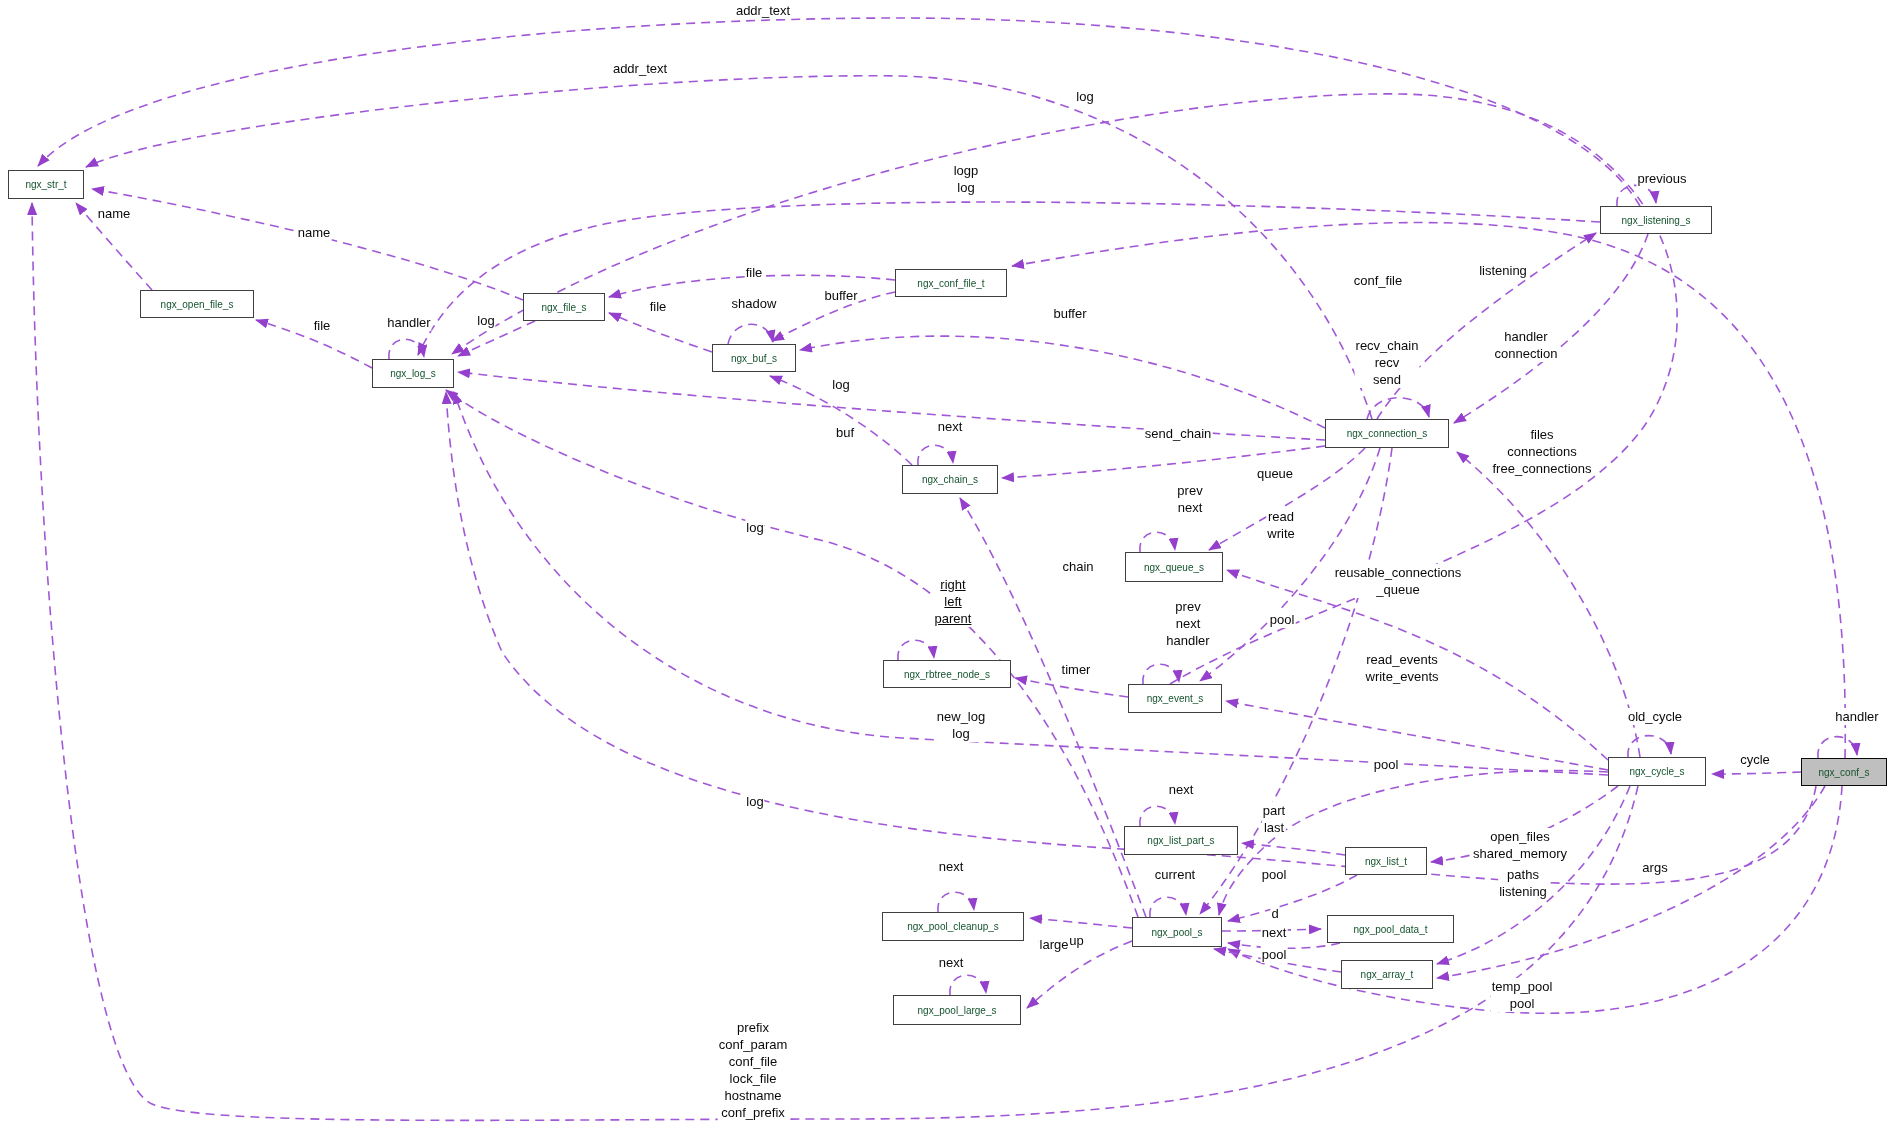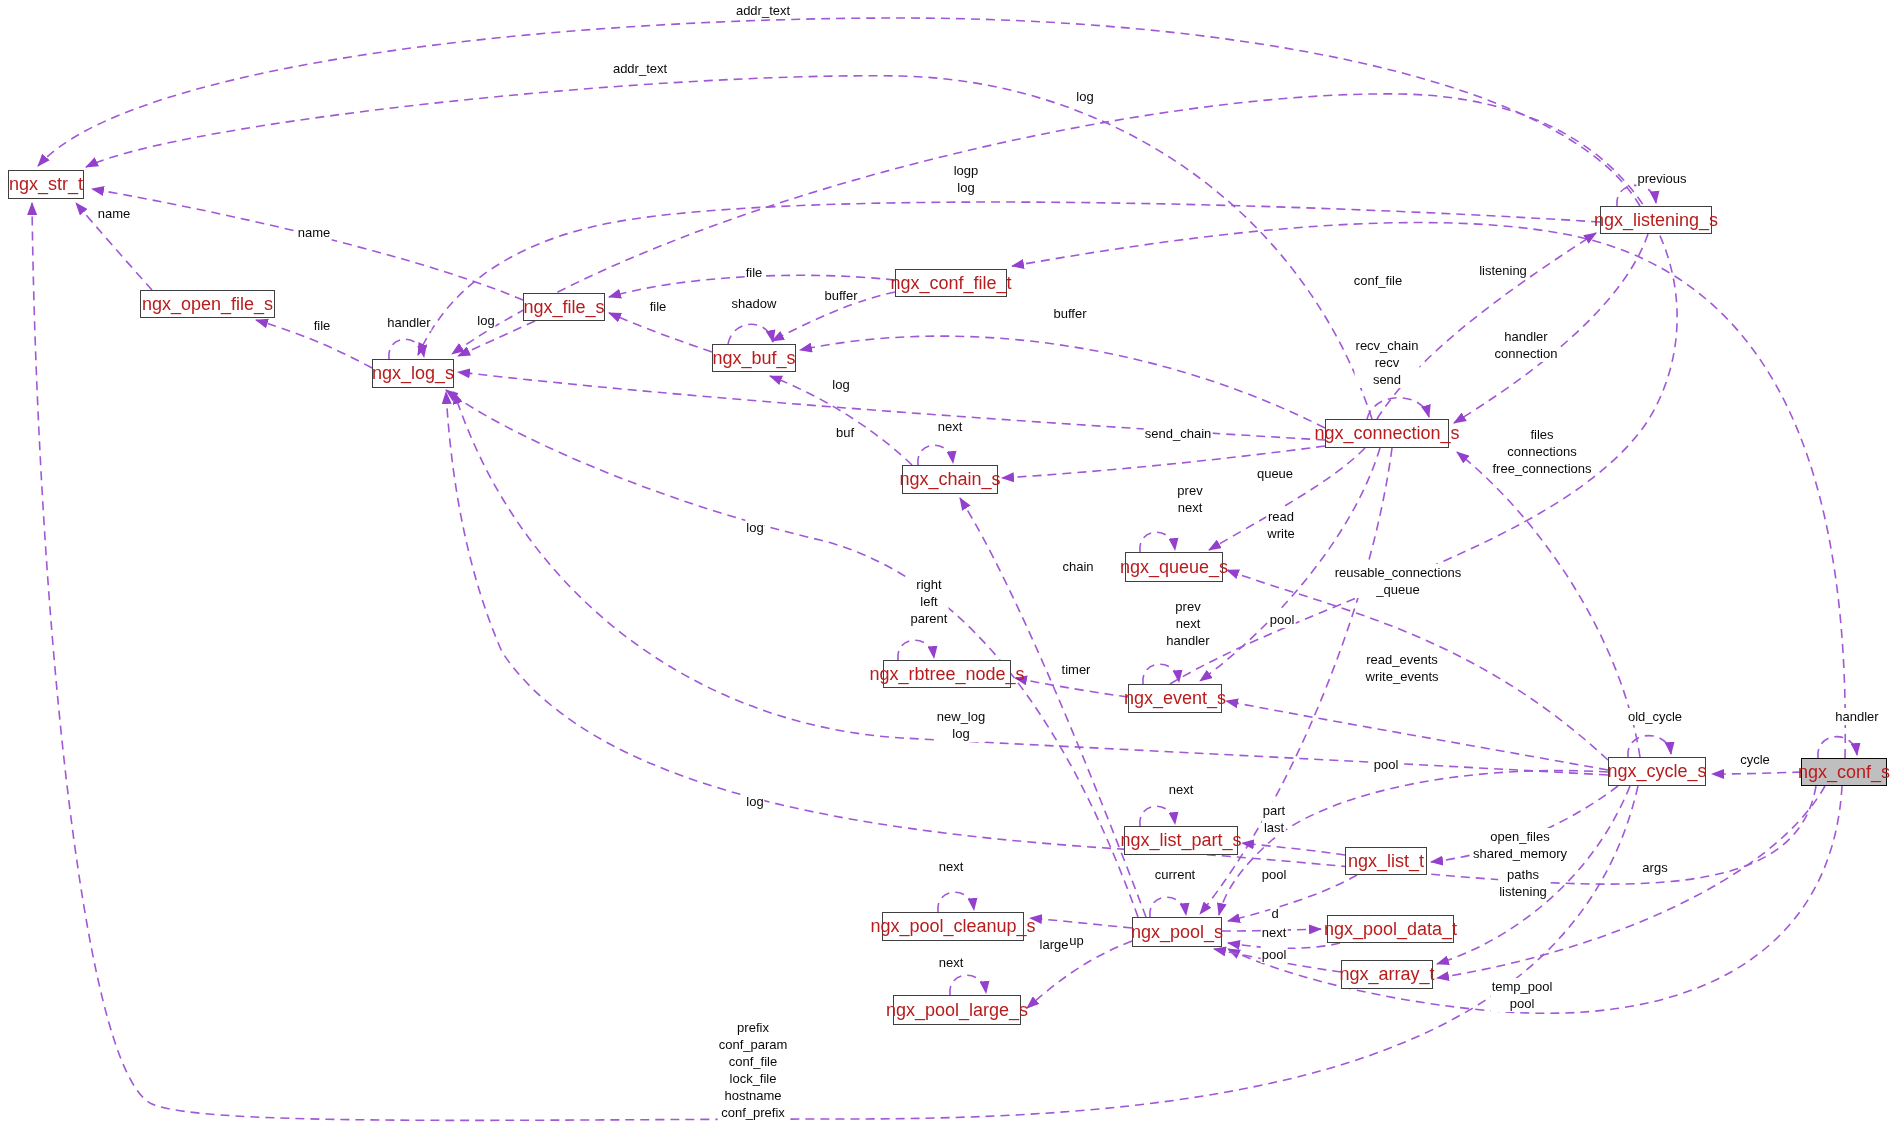--- a/index.html
+++ b/index.html
@@ -5,21 +5,21 @@
   html,body{margin:0;padding:0;background:#ffffff;}
   body{
     position:relative;width:1893px;height:1125px;overflow:hidden;
     font-family:"Liberation Sans",sans-serif;
   }
   #edge-layer{position:absolute;left:0;top:0;width:1893px;height:1125px;}
   .edge{fill:none;stroke:#a158d6;stroke-width:1.6;stroke-dasharray:9 6;}
   .node{
     position:absolute;display:flex;align-items:center;justify-content:center;
     background:#ffffff;border:1.5px solid #3f3f3f;box-sizing:border-box;
-    font-size:18px;color:#b91c1c;white-space:nowrap;z-index:3;
+    font-size:10px;color:#14532d;white-space:nowrap;z-index:3;
   }
   .node.gray{background:#bfbfbf;border:1.8px solid #0a0a0a;}
   .elabel{
     position:absolute;transform:translateX(-50%);
     font-size:13px;line-height:17px;color:#0a0a0a;text-align:center;
     white-space:pre;background:#ffffff;padding:0 1px;z-index:2;
   }
 </style>
 </head>
 <body>
@@ -131,21 +131,21 @@
 next</div>
     <div class="elabel" style="left: 1398px; top: 564px;">reusable_connections
 _queue</div>
     <div class="elabel" style="left: 1281px; top: 508px;">read
 write</div>
     <div class="elabel" style="left: 1188px; top: 598px;">prev
 next
 handler</div>
     <div class="elabel" style="left: 1282px; top: 611px;">pool</div>
     <div class="elabel" style="left: 1076px; top: 661px;">timer</div>
-    <div class="elabel" style="left: 929px; top: 576px;">right
+    <div class="elabel" style="left: 953px; top: 576px; text-decoration: underline;">right
 left
 parent</div>
     <div class="elabel" style="left: 1402px; top: 651px;">read_events
 write_events</div>
     <div class="elabel" style="left: 1655px; top: 708px;">old_cycle</div>
     <div class="elabel" style="left: 1755px; top: 751px;">cycle</div>
     <div class="elabel" style="left: 1857px; top: 708px;">handler</div>
     <div class="elabel" style="left: 1386px; top: 756px;">pool</div>
     <div class="elabel" style="left: 1520px; top: 808px; margin-top: 20px;">open_files
 shared_memory</div>
@@ -169,21 +169,21 @@
     <div class="elabel" style="left: 1274px; top: 946px;">pool</div>
     <div class="elabel" style="left: 1054px; top: 936px;">large</div>
     <div class="elabel" style="left: 951px; top: 954px;">next</div>
     <div class="elabel" style="left: 1542px; top: 426px;">files
 connections
 free_connections</div>
     <div class="elabel" style="left: 1662px; top: 170px;">previous</div>
   </div>
 
 <div class="node" style="left:8px;top:170px;width:76px;height:29px">ngx_str_t</div>
-<div class="node" style="left:140px;top:290px;width:135px;height:28px">ngx_open_file_s</div>
+<div class="node" style="left:140px;top:290px;width:114px;height:28px">ngx_open_file_s</div>
 <div class="node" style="left:372px;top:359px;width:82px;height:29px">ngx_log_s</div>
 <div class="node" style="left:523px;top:293px;width:82px;height:28px">ngx_file_s</div>
 <div class="node" style="left:712px;top:344px;width:84px;height:28px">ngx_buf_s</div>
 <div class="node" style="left:895px;top:269px;width:112px;height:28px">ngx_conf_file_t</div>
 <div class="node" style="left:902px;top:465px;width:96px;height:29px">ngx_chain_s</div>
 <div class="node" style="left:1125px;top:552px;width:98px;height:30px">ngx_queue_s</div>
 <div class="node" style="left:883px;top:660px;width:128px;height:28px">ngx_rbtree_node_s</div>
 <div class="node" style="left:1128px;top:684px;width:94px;height:29px">ngx_event_s</div>
 <div class="node" style="left:1325px;top:419px;width:124px;height:29px">ngx_connection_s</div>
 <div class="node" style="left:1600px;top:206px;width:112px;height:28px">ngx_listening_s</div>

